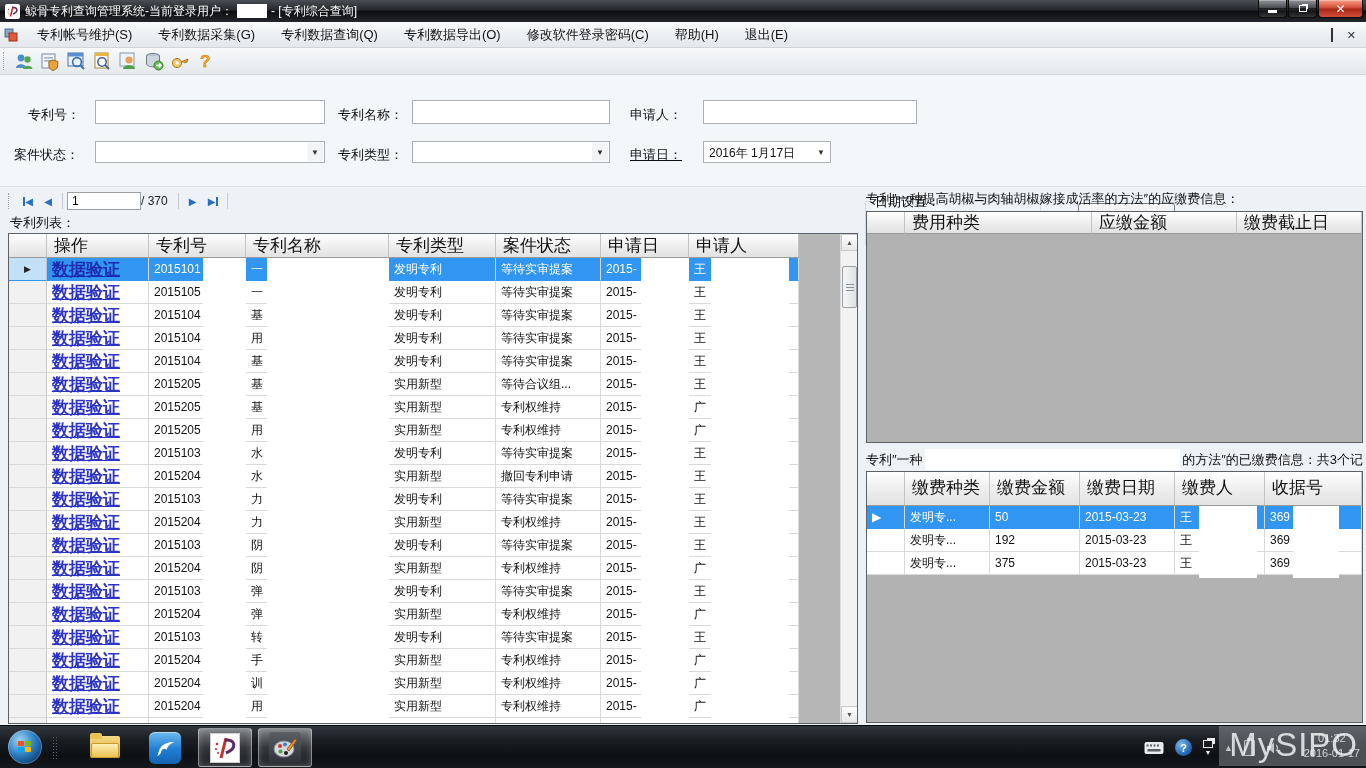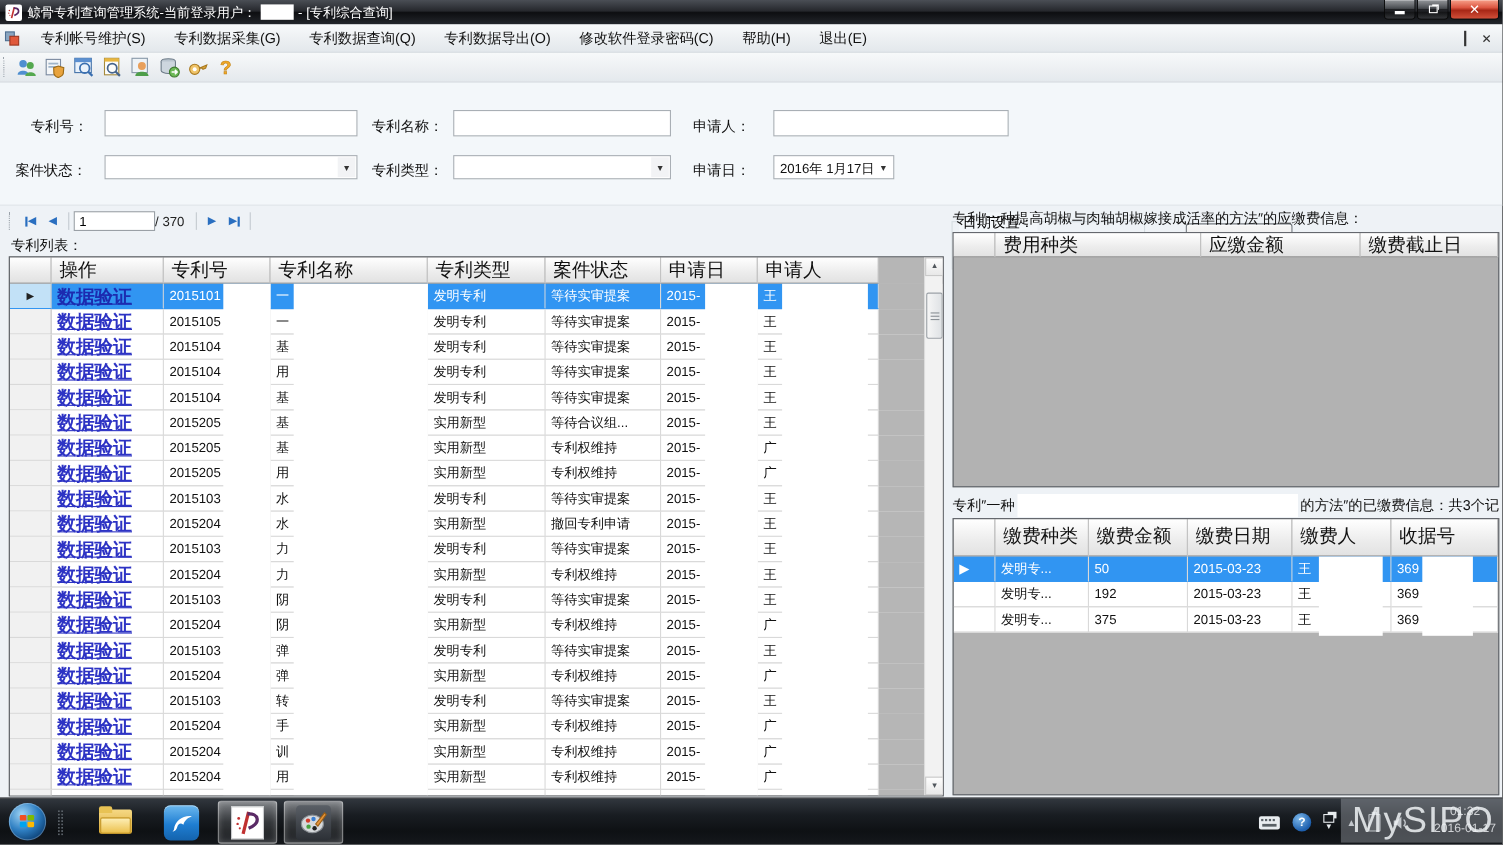--- a/index.html
+++ b/index.html
@@ -268,22 +268,22 @@
     <span class="flabel" style="left:14px;top:71px;">案件状态：</span>
     <div class="combo" style="left:95px;top:66px;width:230px;">
       <span class="cval"></span>
       <span class="arrow">▼</span>
     </div>
     <span class="flabel" style="left:338px;top:71px;">专利类型：</span>
     <div class="combo" style="left:412px;top:66px;width:198px;">
       <span class="cval"></span>
       <span class="arrow">▼</span>
     </div>
-    <span class="flabel" style="left:630px;top:71px;">申请日：</span>
-    <div class="combo" style="left:703px;top:66px;width:110px;">
+    <span class="flabel" style="left:630px;top:71px;text-decoration:underline;">申请日：</span>
+    <div class="combo" style="left:703px;top:66px;width:128px;">
       <span class="cval">2016年 1月17日</span>
       <span class="arrow" style="background:#fff;">▼</span>
     </div>
 
     <div class="groupbox">
       <span class="legend">日期设置：</span>
       <div class="radio-row">
         <span class="rlab">
             <span class="radio on"></span>
             <span>之前</span>

